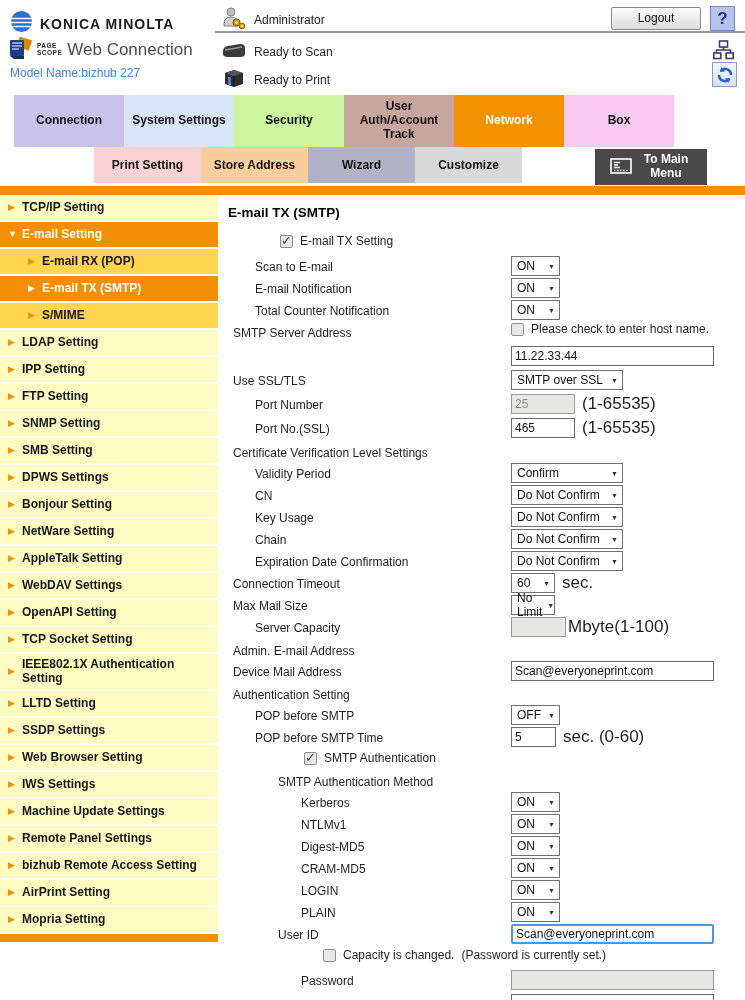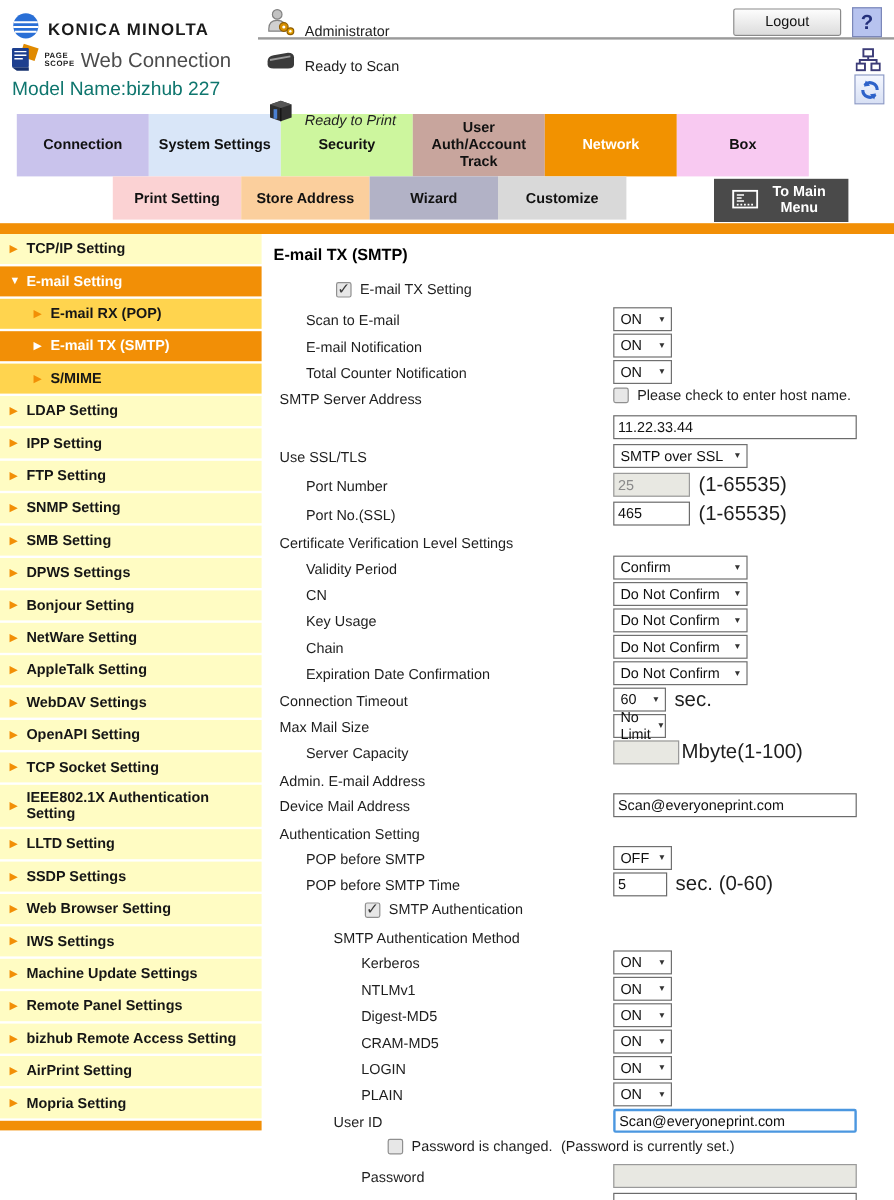--- a/index.html
+++ b/index.html
@@ -6,27 +6,27 @@
   html,body { width:745px; height:1000px; overflow:hidden; background:#fff;
     font-family:"Liberation Sans","DejaVu Sans",sans-serif; }
 
   
   .header { position:relative; height:95px; background:#fff; }
   .km-row { position:absolute; left:10px; top:10px; display:flex; align-items:center; gap:7px; }
   .km-name { font-weight:bold; font-size:14px; letter-spacing:1px; color:#1a1a1a; }
   .ps-row { position:absolute; left:8px; top:36px; display:flex; align-items:center; gap:3px; }
   .ps-small { font-size:6.5px; font-weight:bold; line-height:1.05; color:#222; letter-spacing:.5px; }
   .ps-product { font-size:17px; color:#4c4c4c; margin-left:2px; }
-  .model { position:absolute; left:10px; top:66px; font-size:16px; color:#0f766e; }
+  .model { position:absolute; left:10px; top:66px; font-size:12px; color:#3b82f6; }
 
   .mid { position:absolute; left:222px; top:0; }
-  .mid-row { display:flex; align-items:flex-end; gap:8px; font-size:12px; color:#222; }
+  .mid-row { display:flex; align-items:center; gap:8px; font-size:12px; color:#222; }
   .admin-row { position:absolute; left:0; top:6px; width:300px; }
   .scan-row  { position:absolute; left:0; top:42px; width:300px; }
-  .print-row { position:absolute; left:0; top:80px; width:300px;font-style:italic; }
+  .print-row { position:absolute; left:0; top:66px; width:300px; }
   .hdr-sep { position:absolute; left:215px; right:0px; top:31px; height:2px; background:#9a9a9a; }
 
   .logout-btn { position:absolute; right:44px; top:7px; width:90px; height:23px;
     background:linear-gradient(#fdfdfd,#dcdcdc); border:1px solid #8a8a8a;
     font-size:12px; color:#111; text-align:center; line-height:21px; border-radius:2px; }
   .help-btn { position:absolute; right:10px; top:6px; width:25px; height:25px;
     background:#b7c3ef; border:1px solid #7b87b9; color:#24307c; font-weight:bold;
     font-size:17px; text-align:center; line-height:23px; }
   .net-icon { position:absolute; right:11px; top:40px; }
   .refresh-btn { position:absolute; right:8px; top:62px; width:25px; height:25px;
@@ -588,21 +588,21 @@
 
     <div class="frow" style="height:24px">
       <span class="lbl i2">User ID</span>
       <span class="ctrl">
           <input class="inp w202 focused" value="Scan@everyoneprint.com" style="">
         </span>
     </div>
     <div class="frow" style="height:22px">
       <span class="ctrl" style="left:65px">
         <span class="cb"></span>
-        <span class="cbl">Password is changed.</span>
+        <span class="cbl">Capacity is changed.</span>
         <span class="cbl">(Password is currently set.)</span>
       </span>
     </div>
     <div class="frow" style="height:24px">
       <span class="lbl i3">Password</span>
       <span class="ctrl">
           <input class="inp w202 dis" value="" style="">
         </span>
     </div>
     <div class="frow" style="height:24px">

